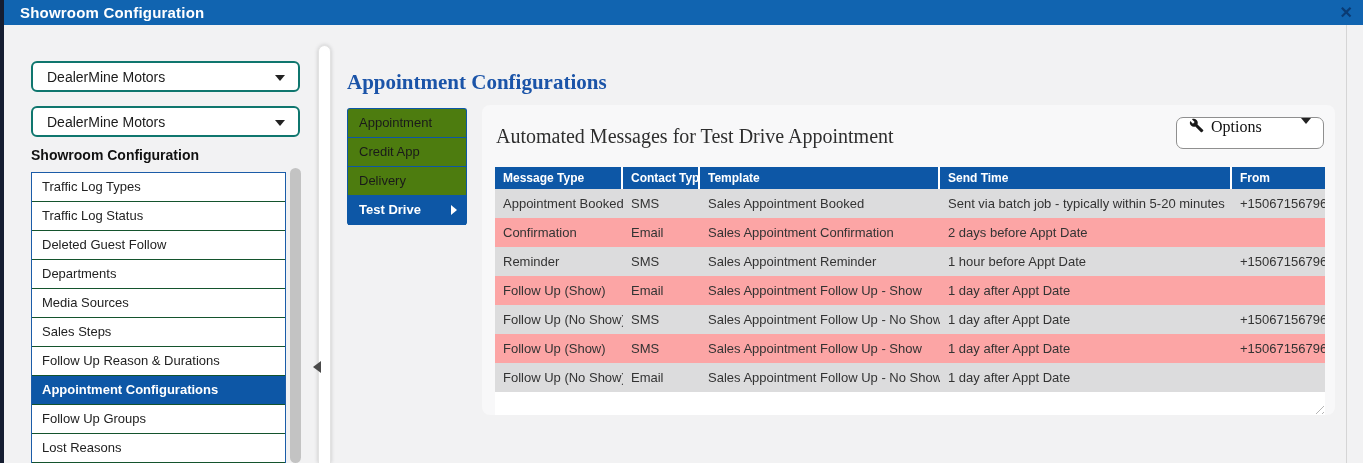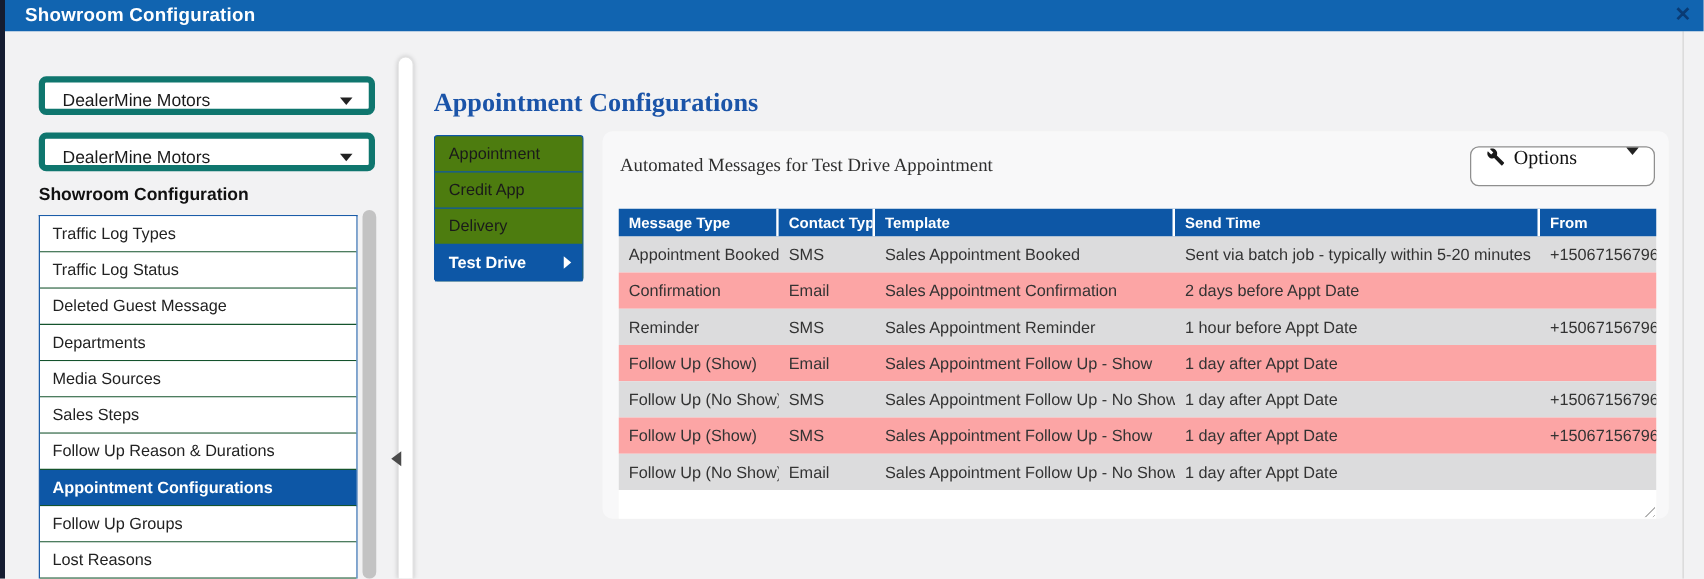--- a/index.html
+++ b/index.html
@@ -15,21 +15,21 @@
   .titlebar { position:absolute; left:0; top:0; width:1363px; height:25px; background:#1164b0; z-index:5; }
   .titlebar-title { position:absolute; left:20px; top:0; line-height:25px; color:#fff; font-weight:bold; font-size:15px; letter-spacing:.2px; }
   .close-btn { position:absolute; right:10px; top:0; line-height:25px; color:#0a3b74; font-size:16px; font-weight:bold; cursor:pointer; }
 
   
   .edge-strip { position:absolute; left:0; top:0; width:4px; height:463px; background:#151d31; z-index:10; }
 
   
   .select {
     position:absolute; left:31px; width:269px; height:31px;
-    background:#fff; border:5px solid #0f766e; border-radius:6px;
+    background:#fff; border:2px solid #0f766e; border-radius:6px;
     font-size:14px; color:#1a1a1a; line-height:29px; padding-left:14px; cursor:pointer;
   }
   #select1 { top:61px; }
   #select2 { top:106px; }
   .caret-down { position:absolute; right:13px; top:12px; width:0; height:0;
     border-left:5px solid transparent; border-right:5px solid transparent; border-top:6px solid #222; }
 
   .sidebar-heading { position:absolute; left:31px; top:147px; font-size:14px; font-weight:bold; color:#111; }
 
   .cfg-list { position:absolute; left:31px; top:172px; width:255px; background:#fff; border:1px solid #1b5ca8; border-bottom:none; }
@@ -53,21 +53,21 @@
   .tabs { position:absolute; left:347px; top:108px; width:120px; background:#4d7c0f;
     border:1px solid #0d57a6; border-bottom:none; border-radius:3px; }
   .tab { position:relative; height:29px; line-height:28px; padding-left:11px; font-size:13px; color:#1a1a1a;
     border-bottom:1px solid #0d57a6; cursor:pointer; white-space:nowrap; }
   .tab.selected { background:#0d57a6; color:#fff; font-weight:bold; }
   .tab-arrow { position:absolute; right:9px; top:9px; width:0; height:0;
     border-top:5px solid transparent; border-bottom:5px solid transparent; border-left:6px solid #fff; }
 
   
   .card { position:absolute; left:482px; top:105px; width:853px; height:310px; background:#f8f8f9; border-radius:8px; }
-  .card-heading { position:absolute; left:14px; top:20px; font-family:"Liberation Serif", serif; font-size:15px; color:#2e2e2e; }
+  .card-heading { position:absolute; left:14px; top:20px; font-family:"Liberation Serif", serif; font-size:20px; color:#2e2e2e; }
 
   .options-btn { position:absolute; right:11px; top:12px; width:148px; height:32px; background:#fff;
     border:1px solid #8f8f8f; border-radius:7px; cursor:pointer; display:flex; align-items:flex-start; padding:0 12px; }
   .options-label { font-family:"Liberation Serif", serif; font-size:16px; color:#111; margin-left:7px; }
   .options-caret { margin-left:auto; width:0; height:0;
     border-left:5px solid transparent; border-right:5px solid transparent; border-top:6px solid #222; }
   .wrench-svg { width:15px; height:15px; display:block; }
 
   
   .table-wrap { position:absolute; left:13px; top:62px; width:830px; height:248px; background:#fff; }
@@ -103,21 +103,21 @@
 </div>
 <div class="select" id="select2">
   <span>DealerMine Motors</span>
   <span class="caret-down"></span>
 </div>
 <div class="sidebar-heading">Showroom Configuration</div>
 
 <div class="cfg-list">
   <div class="cfg-item">Traffic Log Types</div>
   <div class="cfg-item">Traffic Log Status</div>
-  <div class="cfg-item">Deleted Guest Message</div>
+  <div class="cfg-item">Deleted Guest Follow</div>
   <div class="cfg-item">Departments</div>
   <div class="cfg-item">Media Sources</div>
   <div class="cfg-item">Sales Steps</div>
   <div class="cfg-item">Follow Up Reason &amp; Durations</div>
   <div class="cfg-item selected">Appointment Configurations</div>
   <div class="cfg-item">Follow Up Groups</div>
   <div class="cfg-item">Lost Reasons</div>
 </div>
 <div class="list-scrollbar"></div>
 

